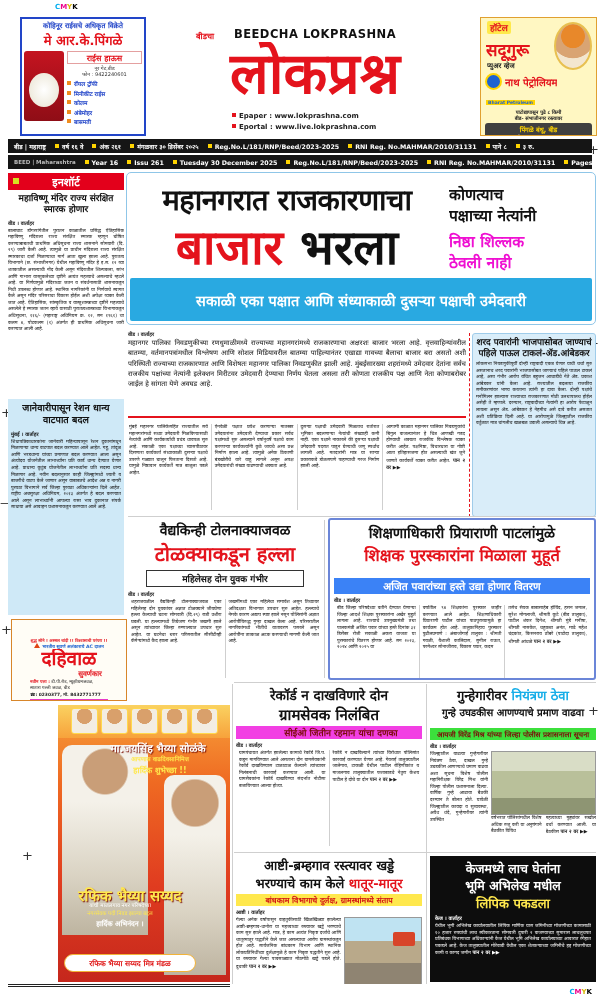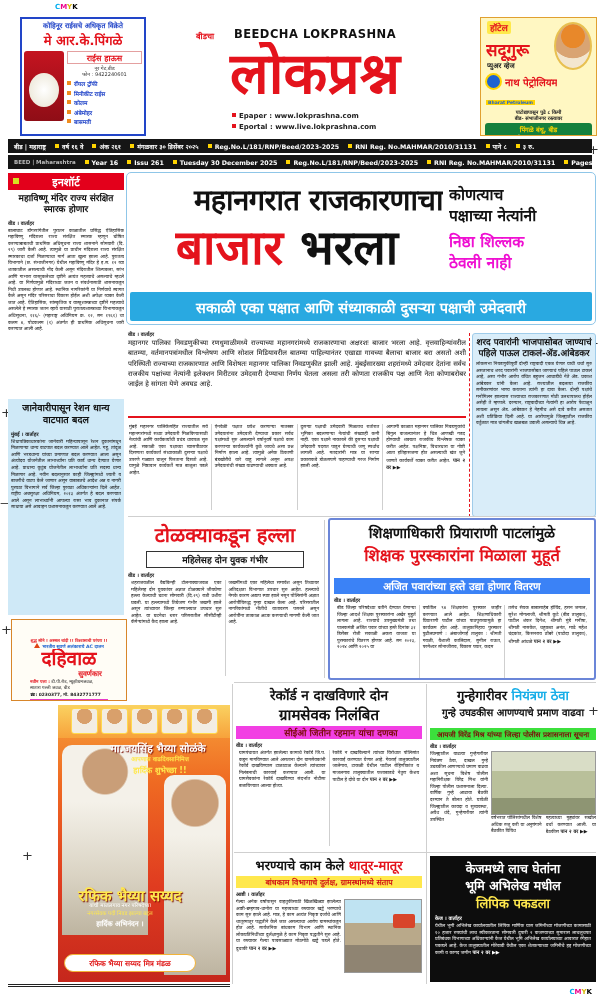--- a/index.html
+++ b/index.html
@@ -80,21 +80,21 @@
     <div class="b red nw" style="margin:3px 0 0 6px;font-size:9px;background:#ffe94a;display:inline-block;padding:0 3px;border-radius:2px;">हॉटेल</div>
     <div class="b red nw" style="margin-left:5px;font-size:17px;">सदूगुरू</div>
     <div class="b nw" style="margin-left:6px;font-size:7px;color:#222;">प्युअर व्हेज</div>
     <div style="display:flex;align-items:center;margin:3px 0 0 4px;">
       <div style="width:13px;height:13px;border-radius:50%;background:#1e63d0;border:2px solid #ffd400;"></div>
       <div class="b red nw" style="font-size:10px;margin-left:3px;">नाथ पेट्रोलियम</div>
     </div>
     <div class="nw" style="margin-left:5px;font-size:4.5px;background:#ffd400;display:inline-block;padding:0 2px;color:#1e63d0;font-weight:bold;">Bharat Petroleum</div>
     <div class="c nw b" style="font-size:5px;color:#222;">पाटोद्यापासून पुढे ८ किमी</div>
     <div class="c nw b" style="font-size:5px;color:#222;">बीड- संभाजीनगर रस्त्यावर</div>
-    <div style="margin:2px 4px 0 4px;background:#15803d;border-radius:3px;padding:2px 0;">
+    <div style="margin:2px 4px 0 4px;background:#404040;border-radius:3px;padding:2px 0;">
       <div class="c b nw" style="font-size:6.5px;color:#ffd400;">पिंगळे बंधू, बीड</div>
       <div class="c nw" style="font-size:6px;color:#fff;">मोब. ९८५००४६४२९,</div>
 
     </div>
   </div>
 
   <div class="abs" style="left:8px;top:139px;width:584px;height:14px;background:#151515;color:#fff;display:flex;align-items:center;gap:9px;padding:0 6px;box-sizing:border-box;font-size:6.3px;font-weight:bold;overflow:hidden;white-space:nowrap;">
     <span>बीड | महाराष्ट्र</span>
     <span><span class="bullet-sq"></span><span>वर्ष १६ वे</span></span>
     <span><span class="bullet-sq"></span><span>अंक २६१</span></span>
@@ -162,49 +162,50 @@
     <div class="abs c nw b" style="left:40px;top:59px;width:124px;font-size:8px;color:#ffe84d;">हार्दिक शुभेच्छा !!</div>
     <div class="abs c nw b" style="left:12px;top:180px;width:120px;font-size:15px;color:#ffe84d;text-shadow:1px 1px 1px #7c1205;">रफिक भैय्या सय्यद</div>
     <div class="abs c nw" style="left:2px;top:196px;width:120px;font-size:5.4px;color:#fff;">यांची माजलगाव नगर परिषदेच्या</div>
     <div class="abs c nw" style="left:2px;top:204px;width:120px;font-size:5.4px;color:#ffe84d;">नगरसेवक पदी निवड झाल्या बद्दल</div>
     <div class="abs c nw b" style="left:2px;top:214px;width:120px;font-size:7px;color:#fff;">हार्दिक अभिनंदन ।</div>
     <div class="abs c nw b" style="left:6px;bottom:10px;width:130px;background:#fff;border-radius:9px;font-size:7.5px;color:#e01b1b;padding:3px 0;border:1px solid #f2b338;">रफिक भैय्या सय्यद मित्र मंडळ</div>
   </div>
   <div class="abs" style="left:8px;top:984px;width:222px;border-top:3px double #222;"></div>
 
   <div class="abs" style="left:126px;top:172px;width:470px;height:153px;border:1.5px solid #8fc6e8;border-radius:5px;box-sizing:border-box;">
-    <div class="abs c nw b" style="left:4px;top:6px;width:312px;font-size:29px;letter-spacing:-.5px;text-align:right;">महानगरात राजकारणाचा</div>
+    <div class="abs c nw b" style="left:4px;top:6px;width:312px;font-size:29px;letter-spacing:-.5px;">महानगरात राजकारणाचा</div>
     <div class="abs c nw b" style="left:4px;top:48px;width:312px;font-size:48px;line-height:1.1;">
       <span class="red">बाजार</span><span> भरला</span>
     </div>
     <div class="abs b nw" style="left:322px;top:10px;width:144px;font-size:15.5px;">कोणत्याच</div>
     <div class="abs b nw" style="left:322px;top:31px;width:144px;font-size:15.5px;">पक्षाच्या नेत्यांनी</div>
     <div class="abs b nw" style="left:322px;top:57px;width:144px;font-size:15.5px;color:#ef10d2;">निष्ठा शिल्लक</div>
     <div class="abs b nw" style="left:322px;top:78px;width:144px;font-size:15.5px;color:#ef10d2;">ठेवली नाही</div>
-    <div class="abs banner" style="left:3px;right:3px;bottom:3px;height:29px;background:#29a9e1;font-size:14.5px;border-radius:2px;">सकाळी एका पक्षात आणि संध्याकाळी दुसऱ्या पक्षाची उमेदवारी</div>
+    <div class="abs banner" style="left:3px;right:3px;bottom:3px;height:43px;background:#29a9e1;font-size:14.5px;border-radius:2px;">सकाळी एका पक्षात आणि संध्याकाळी दुसऱ्या पक्षाची उमेदवारी</div>
   </div>
 
   <div class="abs byline" style="left:128px;top:330px;">बीड । वार्ताहर</div>
   <div class="abs j" style="left:128px;top:338px;width:338px;height:80px;font-size:6.9px;line-height:1.5;font-weight:500;border-bottom:2px solid #e4131c;overflow:hidden;box-sizing:border-box;">महानगर पालिका निवडणुकीच्या रणधुमाळीमध्ये राज्याच्या महानगरांमध्ये राजकारणाचा अक्षरशः बाजार भरला आहे. वृत्तवाहिन्यांवरील बातम्या, वर्तमानपत्रांमधील विश्लेषण आणि सोशल मिडियावरील बातम्या पाहिल्यानंतर एखाद्या गावच्या बैलाचा बाजार बरा असतो अशी परिस्थिती राज्याच्या राजकारणात आणि विशेषतः महानगर पालिका निवडणुकीत झाली आहे. मुंबईसारख्या शहरांमध्ये उमेदवार देतांना सर्वच राजकीय पक्षांच्या नेत्यांनी इलेक्शन मिरीटवर उमेदवारी देण्याचा निर्णय घेतला असला तरी कोणता राजकीय पक्ष आणि नेता कोणाबरोबर जाईल हे सांगता येणे अवघड आहे.</div>
   <div class="abs cols" style="left:126px;top:424px;width:342px;height:86px;">
     <div class="body-txt j">मुंबई महानगर पालिकेसहित राज्यातील सर्व महानगरांमध्ये सध्या उमेदवारी मिळविण्यासाठी नेत्यांची आणि कार्यकर्त्यांची प्रचंड धावपळ सुरु आहे. सकाळी एका पक्षाच्या व्यासपीठावर दिसणारा कार्यकर्ता संध्याकाळी दुसऱ्या पक्षाचे उपरणे गळ्यात घालून फिरताना दिसतो आहे. यामुळे निष्ठावान कार्यकर्ते मात्र बाजूला पडले आहेत.</div>
     <div class="body-txt j">ऐनवेळी पक्षात प्रवेश करणाऱ्या मातब्बर उमेदवारांना उमेदवारी देण्याचा प्रकार सर्वच पक्षांमध्ये सुरु असल्याने वर्षानुवर्षे पक्षाचे काम करणाऱ्या कार्यकर्त्यांनी कुठे जायचे असा प्रश्न निर्माण झाला आहे. त्यामुळे अनेक ठिकाणी बंडखोरीचे वारे वाहू लागले असून अपक्ष उमेदवारांची संख्या वाढण्याची शक्यता आहे.</div>
     <div class="body-txt j">दुसऱ्या पक्षाची उमेदवारी मिळताच रातोरात भूमिका बदलणाऱ्या नेत्यांची संख्याही कमी नाही. एका पक्षाने नाकारले की दुसऱ्या पक्षाची उमेदवारी पदरात पाडून घेण्याची जणू स्पर्धाच लागली आहे. मतदारांनी मात्र या साऱ्या प्रकाराकडे डोळसपणे पाहण्याची गरज निर्माण झाली आहे.</div>
     <div class="body-txt j"><span>आगामी काळात महानगर पालिका निवडणुकांचे बिगुल वाजल्यानंतर हे चित्र आणखी गडद होण्याची शक्यता राजकीय विश्लेषक व्यक्त करीत आहेत. पक्षनिष्ठा, विचारधारा या गोष्टी आता इतिहासजमा होत असल्याची खंत जुने जाणते कार्यकर्ते व्यक्त करीत आहेत.</span> <span class="cont">पान २ वर ▶▶</span></div>
   </div>
 
   <div class="abs" style="left:469px;top:333px;height:184px;border-left:1.5px dashed #e4131c;"></div>
   <div class="abs" style="left:472px;top:333px;width:124px;height:184px;background:#d9edf9;border:1px solid #9fccea;border-radius:3px;box-sizing:border-box;padding:3px;overflow:hidden;">
     <div class="c b" style="font-size:8.8px;line-height:1.25;">शरद पवारांनी भाजपासोबत जाण्याचं पहिले पाऊल टाकलं-ॲड.आंबेडकर</div>
     <div class="body-txt j" style="margin-top:2px;height:138px;">लोकसभा निवडणुकीपूर्वी दोन्ही राष्ट्रवादी एकत्र येणार याची चर्चा सुरु असतानाच शरद पवारांनी भाजपासोबत जाण्याचं पहिलं पाऊल टाकलं आहे, असा गंभीर आरोप वंचित बहुजन आघाडीचे नेते ॲड. प्रकाश आंबेडकर यांनी केला आहे. राज्यातील बदलत्या राजकीय समीकरणांवर भाष्य करताना त्यांनी हा दावा केला. दोन्ही पक्षांचे मनोमिलन झाल्यास राज्याच्या राजकारणात मोठी उलथापालथ होईल असेही ते म्हणाले. दरम्यान, राष्ट्रवादीच्या नेत्यांनी हा आरोप फेटाळून लावला असून ॲड. आंबेडकर हे नेहमीच असे दावे करीत असतात अशी प्रतिक्रिया दिली आहे. या आरोपामुळे जिल्ह्यातील राजकीय वर्तुळात मात्र चांगलीच खळबळ उडाली असल्याचे चित्र आहे.</div>
   </div>
 
   <div class="abs hline" style="left:128px;top:516px;width:468px;"></div>
 
   <div class="abs" style="left:128px;top:520px;width:194px;height:158px;overflow:hidden;">
+    <div class="c b nw" style="font-size:14px;">वैद्यकिन्ही टोलनाक्याजवळ</div>
     <div class="c b nw red" style="font-size:20px;margin-top:1px;">टोळक्याकडून हल्ला</div>
     <div class="c b nw" style="font-size:9px;border:1px solid #333;margin:3px 18px 0 18px;padding:1px 0;">महिलेसह दोन युवक गंभीर</div>
     <div class="byline" style="margin-top:3px;">बीड । वार्ताहर</div>
     <div class="cols" style="height:96px;margin-top:1px;">
       <div class="body-txt j">शहराजवळील वैद्यकिन्ही टोलनाक्याजवळ एका महिलेसह दोन युवकांवर अज्ञात टोळक्याने जीवघेणा हल्ला केल्याची घटना सोमवारी (दि.२९) रात्री उशीरा घडली. या हल्ल्यामध्ये तिघेजण गंभीर जखमी झाले असून त्यांच्यावर जिल्हा रुग्णालयात उपचार सुरु आहेत. या घटनेचा थरार परिसरातील सीसीटीव्ही कॅमेऱ्यांमध्ये कैद झाला आहे.</div>
       <div class="body-txt j">जखमींमध्ये एका महिलेचा समावेश असून तिच्यावर अतिदक्षता विभागात उपचार सुरु आहेत. हल्ल्याचे नेमके कारण अद्याप स्पष्ट झाले नसून पोलिसांनी अज्ञात आरोपींविरुद्ध गुन्हा दाखल केला आहे. परिसरातील नागरिकांमध्ये भीतीचे वातावरण पसरले असून आरोपींना तात्काळ अटक करण्याची मागणी केली जात आहे.</div>
     </div>
   </div>
 
   <div class="abs vline" style="left:324px;top:520px;height:158px;"></div>
@@ -247,20 +248,21 @@
     </div>
     <div style="display:flex;gap:4px;margin-top:-14px;margin-left:61px;">
       <div class="body-txt j" style="flex:1;">वर्षभरात पोलिसांमधील विशेष अधिक रुजू करी या अनुषंगाने बैठकीत विविध</div>
       <div class="body-txt j" style="flex:1;"><span>महत्वाच्या मुद्द्यांवर सखोल चर्चा करण्यात आली. या बैठकीस</span> <span class="cont">पान २ वर ▶▶</span></div>
     </div>
   </div>
 
   <div class="abs hline" style="left:234px;top:852px;width:362px;"></div>
 
   <div class="abs" style="left:236px;top:856px;width:186px;height:128px;overflow:hidden;">
+    <div class="c b nw" style="font-size:13px;">आष्टी-ब्रम्हगाव रस्त्यावर खड्डे</div>
     <div class="c b nw" style="font-size:13px;"><span>भरण्याचे काम केले </span><span class="red">थातूर-मातूर</span></div>
     <div class="banner" style="height:12px;background:#ffe84d;color:#d21414;font-size:7.8px;margin-top:2px;">बांधकाम विभागाचे दुर्लक्ष, ग्रामस्थांमध्ये संताप</div>
     <div class="byline" style="margin-top:2px;">आष्टी । वार्ताहर</div>
     <div style="display:flex;gap:3px;margin-top:1px;">
       <div class="body-txt j" style="flex:1;height:74px;"><span>गेल्या अनेक वर्षांपासून वाहतुकीसाठी खिळखिळ्या झालेल्या आष्टी-ब्रम्हगाव-धानोरा या महत्त्वाच्या रस्त्यावर खड्डे भरण्याचे काम सुरु झाले आहे. मात्र, हे काम अत्यंत निकृष्ट दर्जाचे आणि थातूरमातूर पद्धतीने केले जात असल्याचा आरोप ग्रामस्थांकडून होत आहे. सार्वजनिक बांधकाम विभाग आणि स्थानिक लोकप्रतिनिधींच्या दुर्लक्षामुळे हे काम निकृष्ट पद्धतीने सुरु आहे. या रस्त्यावर गेल्या पावसाळ्यात मोठमोठे खड्डे पडले होते. दुचाकी</span> <span class="cont">पान २ वर ▶▶</span></div>
       <div style="width:76px;height:72px;border:1px solid #999;background:linear-gradient(180deg,#bfe3f2 0 32%,#b9a98a 32% 62%,#8f8472 62%);position:relative;">
         <div style="position:absolute;right:6px;top:14px;width:22px;height:14px;background:#d8452a;border-radius:2px;"></div>
       </div>
     </div>
   </div>

